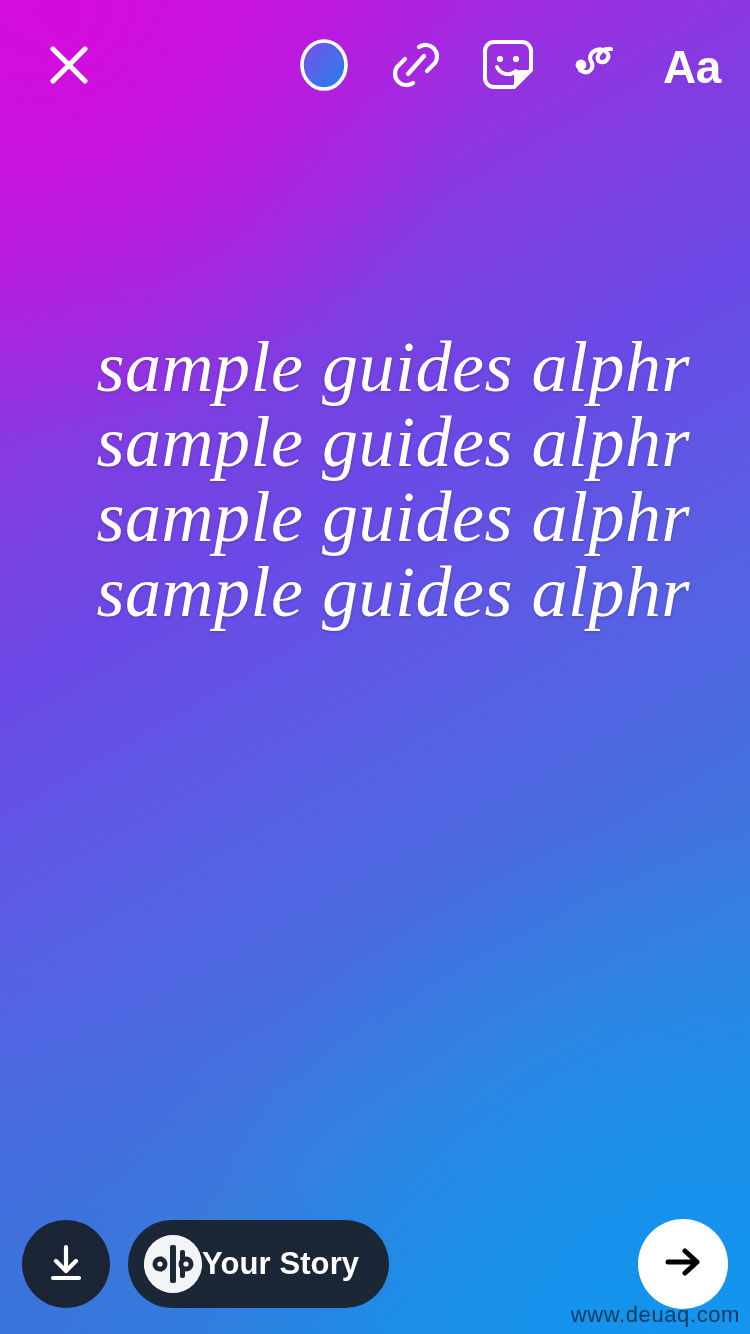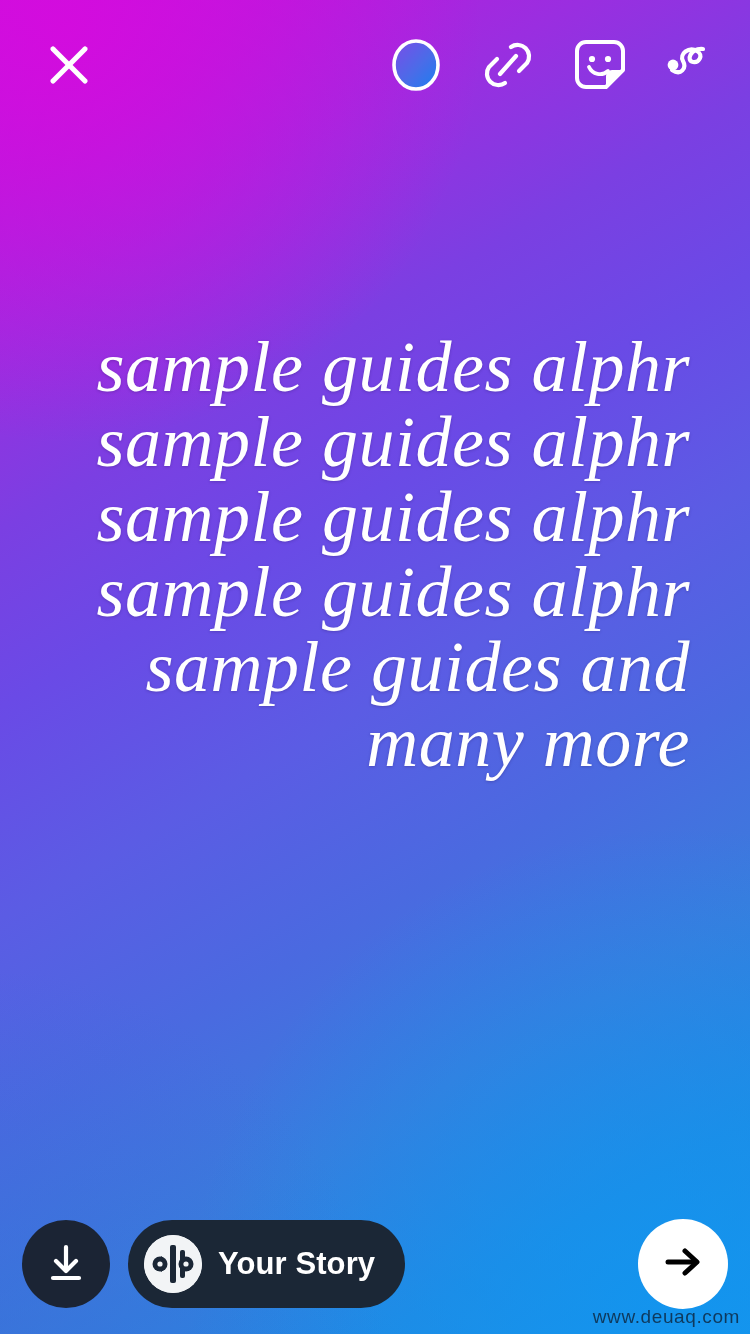--- a/index.html
+++ b/index.html
@@ -157,21 +157,21 @@
     border-radius: 46px;
     background: #1b2736;
     display: flex;
     align-items: center;
     justify-content: center;
     cursor: pointer;
     flex: 0 0 auto;
   }
   #your-story-pill {
     padding: 0 30px 0 16px;
-    gap: 16px;
+    gap: 0;
   }
   #close-friends-pill {
     padding: 0 40px;
   }
   .pill-label {
     color: #ffffff;
     font-size: 31px;
     font-weight: 700;
     letter-spacing: 0.1px;
     white-space: nowrap;
@@ -200,21 +200,21 @@
     margin-left: auto;
     cursor: pointer;
   }
 
   
   #watermark {
     position: absolute;
     right: 10px;
     bottom: 6px;
     color: #0e2a44;
-    font-size: 19px;
+    font-size: 22px;
     letter-spacing: 0.6px;
     font-family: "Liberation Sans", sans-serif;
     opacity: 0.85;
     z-index: 8;
   }
 </style>
 </head>
 <body>
 
 <div id="phone">
@@ -278,30 +278,32 @@
 
       <div class="tool-btn">
         <span>
           <svg width="58" height="58" viewBox="0 0 58 58">
             <path d="M9 34 C18 40 24 32 20 25 C16 18 26 10 34 15 C41 19 36 27 30 26 C23 25 27 12 40 13" fill="none" stroke="#ffffff" stroke-width="4.2" stroke-linecap="round"></path>
             <circle cx="10" cy="29" r="5.4" fill="#ffffff"></circle>
           </svg>
         </span>
       </div>
 
+      <div class="tool-btn">
+        <span class="aa-label">Aa</span>
+      </div>
 
     </div>
   </div>
 
   <div id="story-text">
     <div class="story-line">sample guides alphr</div>
     <div class="story-line">sample guides alphr</div>
     <div class="story-line">sample guides alphr</div>
     <div class="story-line">sample guides alphr</div>
-    <div class="story-line wrap">sample guides and many more</div>
   </div>
 
   <div id="bottom-bar">
 
     <div id="save-btn">
       <span>
         <svg width="44" height="46" viewBox="0 0 44 46">
           <line x1="22" y1="8" x2="22" y2="30" stroke="#ffffff" stroke-width="4.2" stroke-linecap="round"></line>
           <polyline points="12,22 22,32 32,22" fill="none" stroke="#ffffff" stroke-width="4.2" stroke-linecap="round" stroke-linejoin="round"></polyline>
           <line x1="9" y1="39" x2="35" y2="39" stroke="#ffffff" stroke-width="4.2" stroke-linecap="round"></line>

